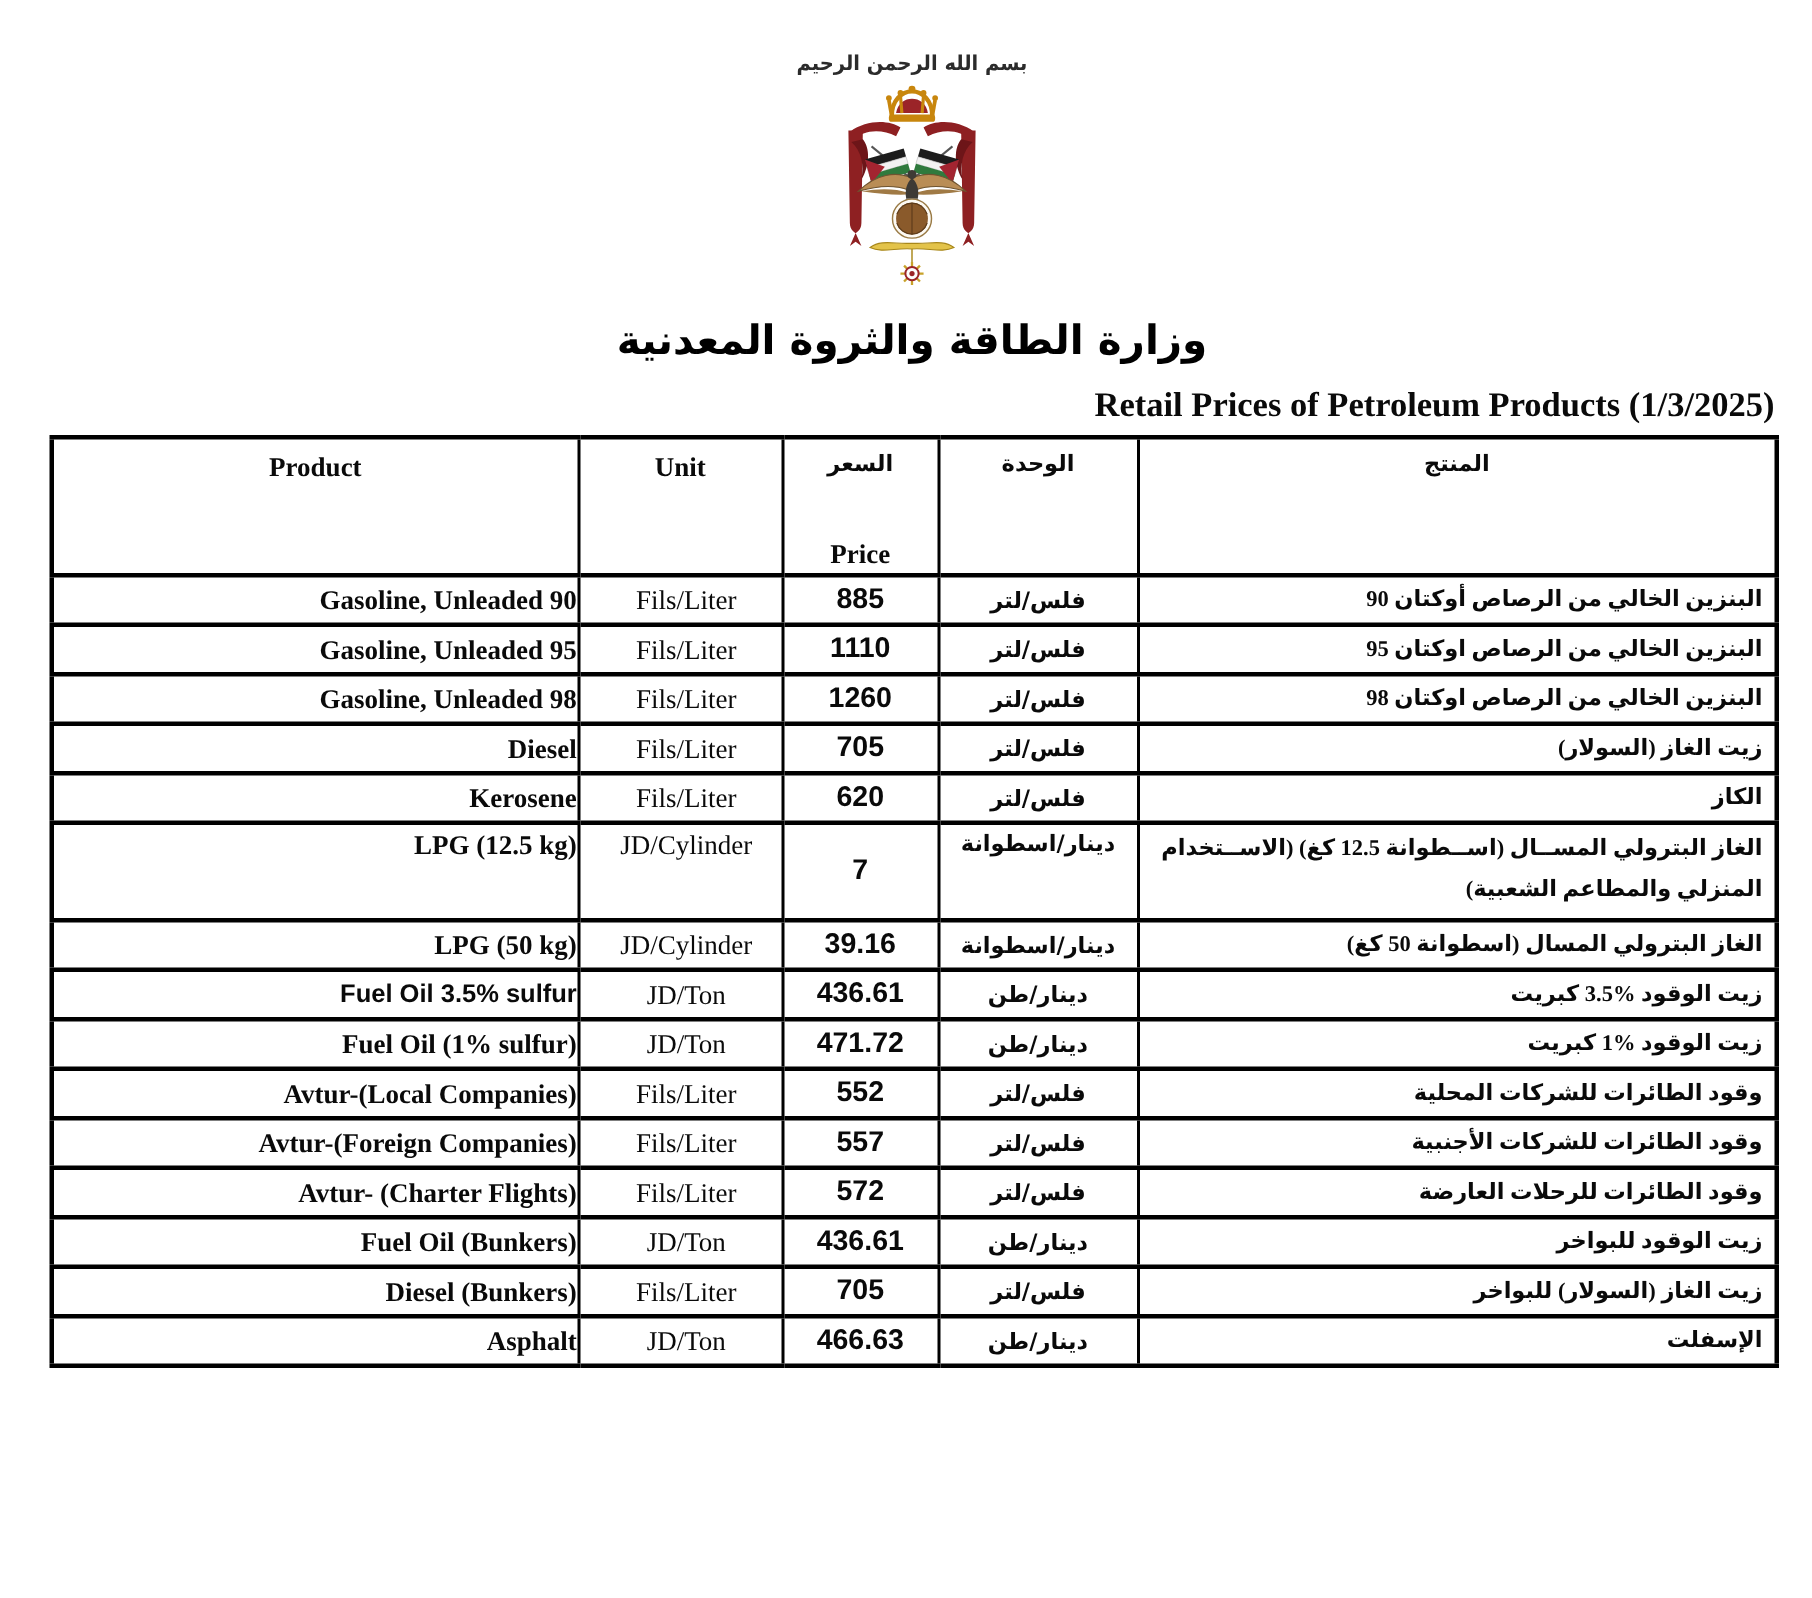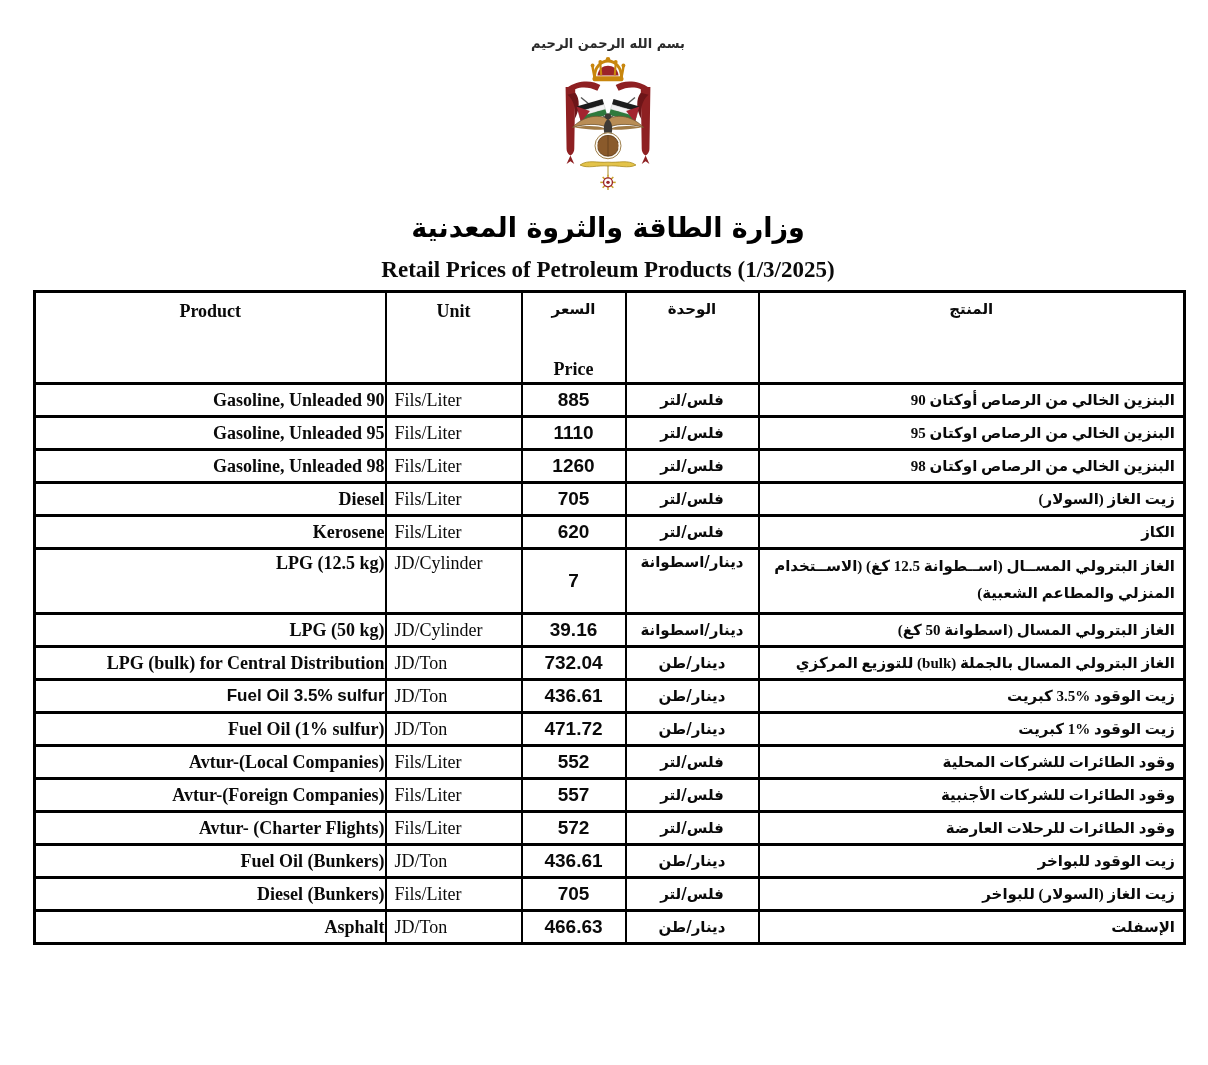--- a/index.html
+++ b/index.html
@@ -25,20 +25,21 @@
     letter-spacing:-1px;
   }
   .title-ar{
     margin-top:20px;font-size:22px;line-height:30px;font-weight:bold;
     font-family:"Liberation Serif","DejaVu Sans",serif;
     direction:rtl;
   }
   .title-en{
     margin-top:2px;font-size:23px;line-height:32px;font-weight:bold;
     font-family:"Liberation Serif","DejaVu Serif",serif;
+    text-align:right;
   }
 
   
   table.prices{
     margin-top:4px;
     border-collapse:collapse;table-layout:fixed;width:1150px;
     border:3px solid #000;
   }
   .prices th,.prices td{
     border:2px solid #000;border-top-width:3px;border-bottom-width:3px;
@@ -51,21 +52,21 @@
     font-family:"Liberation Serif","DejaVu Sans",serif;text-align:center;}
   th .ar{font-size:15px;line-height:22px;font-family:"DejaVu Sans",sans-serif;}
   th .en{font-size:18px;line-height:26px;margin-top:36px;}
 
   td.c-prod{
     text-align:right;padding-left:6px;font-weight:bold;font-size:18px;
     font-family:"Liberation Serif","DejaVu Serif",serif;vertical-align:middle;
   }
   td.c-prod.sans{font-family:"Liberation Sans","DejaVu Sans",sans-serif;font-size:17px;}
   td.c-unit{
-    text-align:left;padding-left:8px;font-size:18px;vertical-align:middle;
+    text-align:center;padding-left:8px;font-size:18px;vertical-align:middle;
     font-family:"Liberation Serif","DejaVu Serif",serif;
     margin-top:24px;
   }
   td.c-price{
     text-align:center;font-weight:bold;font-size:19px;vertical-align:middle;
     font-family:"Liberation Sans","DejaVu Sans",sans-serif;
   }
   td.c-unitar{
     text-align:center;font-weight:bold;font-size:15px;vertical-align:middle;
     direction:rtl;font-family:"DejaVu Sans",sans-serif;
@@ -235,27 +236,20 @@
         <td class="c-prodar">الغاز البترولي المســال (اســطوانة 12.5 كغ) (الاســتخدام المنزلي والمطاعم الشعبية)</td>
       </tr>
       <tr>
         <td class="c-prod">LPG (50 kg)</td>
         <td class="c-unit">JD/Cylinder</td>
         <td class="c-price">39.16</td>
         <td class="c-unitar">دينار/اسطوانة</td>
         <td class="c-prodar">الغاز البترولي المسال (اسطوانة 50 كغ)</td>
       </tr>
       <tr>
-        <td class="c-prod">LPG (bulk) for Central Distribution</td>
-        <td class="c-unit">JD/Ton</td>
-        <td class="c-price">732.04</td>
-        <td class="c-unitar">دينار/طن</td>
-        <td class="c-prodar">الغاز البترولي المسال بالجملة (bulk) للتوزيع المركزي</td>
-      </tr>
-      <tr>
         <td class="c-prod sans">Fuel Oil 3.5% sulfur</td>
         <td class="c-unit">JD/Ton</td>
         <td class="c-price">436.61</td>
         <td class="c-unitar">دينار/طن</td>
         <td class="c-prodar">زيت الوقود %3.5 كبريت</td>
       </tr>
       <tr>
         <td class="c-prod">Fuel Oil (1% sulfur)</td>
         <td class="c-unit">JD/Ton</td>
         <td class="c-price">471.72</td>

